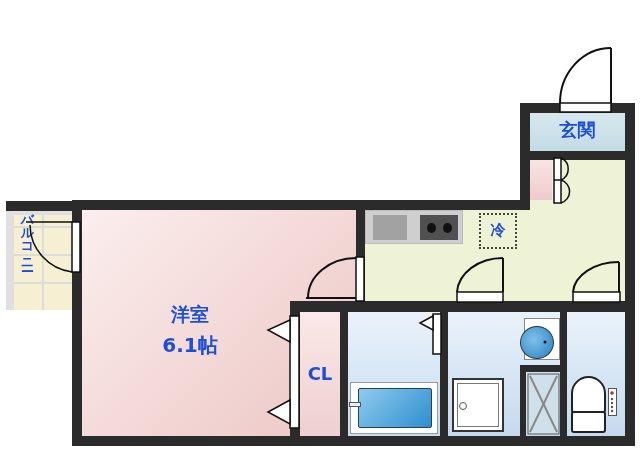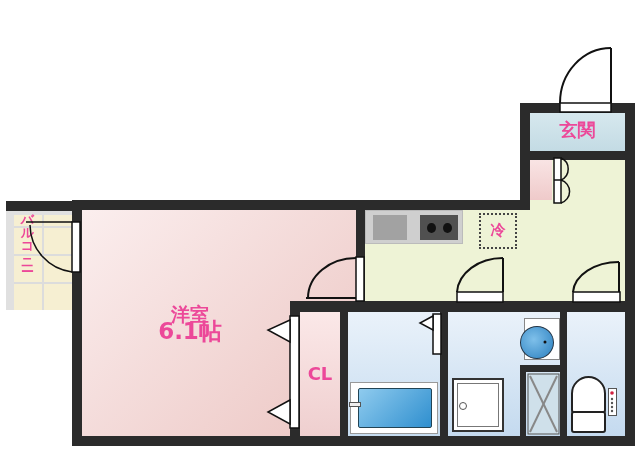--- a/index.html
+++ b/index.html
@@ -1,33 +1,33 @@
 <!DOCTYPE html>
 <html><head>
 <meta charset="utf-8">
 <style>
   html,body{margin:0;padding:0;background:#ffffff;}
   body{width:640px;height:458px;position:relative;overflow:hidden;font-family:"DejaVu Sans","Liberation Sans",sans-serif;}
   .abs{position:absolute;box-sizing:border-box;}
   .wall{background:#2b2b2b;}
-  .lbl{position:absolute;font-weight:bold;color:#ec4899;text-align:center;line-height:1.1;}
+  .lbl{position:absolute;font-weight:bold;color:#1d4ed8;text-align:center;line-height:1.1;}
   svg{position:absolute;left:0;top:0;overflow:visible;}
 </style>
 </head>
 <body>
 
 <div class="abs" style="left:6px;top:210px;width:68px;height:100px;background:#e0e0e0;"></div>
 <div class="abs" style="left:14px;top:215px;width:60px;height:95px;background:repeating-linear-gradient(0deg,#f6efd2 0 26px,#dcdcdc 26px 28px),#f6efd2;"></div>
 <div class="abs" style="left:14px;top:215px;width:60px;height:95px;background:repeating-linear-gradient(90deg,transparent 0 28px,#dcdcdc 28px 30px);"></div>
 <div class="abs wall" style="left:6px;top:201px;width:70px;height:10px;"></div>
 <div class="lbl" style="left:18px;top:205px;width:16px;font-size:13px;writing-mode:vertical-rl;">バルコニー</div>
 
 <div class="abs" style="left:82px;top:210px;width:275px;height:226px;background:linear-gradient(135deg,#fbeeee,#ecc6c3);"></div>
 <div class="lbl" style="left:150px;top:304px;width:80px;font-size:19px;">洋室</div>
-<div class="lbl" style="left:140px;top:319px;width:100px;font-size:23px;">6.1帖</div>
+<div class="lbl" style="left:140px;top:334px;width:100px;font-size:20px;">6.1帖</div>
 
 <div class="abs" style="left:365px;top:210px;width:260px;height:92px;background:#eef3d6;"></div>
 <div class="abs" style="left:530px;top:160px;width:95px;height:52px;background:#eef3d6;"></div>
 
 <div class="abs" style="left:530px;top:113px;width:95px;height:38px;background:linear-gradient(#d6e8ee,#c3dbe4);"></div>
 <div class="lbl" style="left:540px;top:120px;width:75px;font-size:18px;">玄関</div>
 
 <div class="abs" style="left:530px;top:160px;width:22px;height:40px;background:linear-gradient(#f9e4e4,#efcaca);"></div>
 
 <div class="abs" style="left:300px;top:312px;width:40px;height:124px;background:linear-gradient(#fbe8e8,#efcfcf);"></div>

